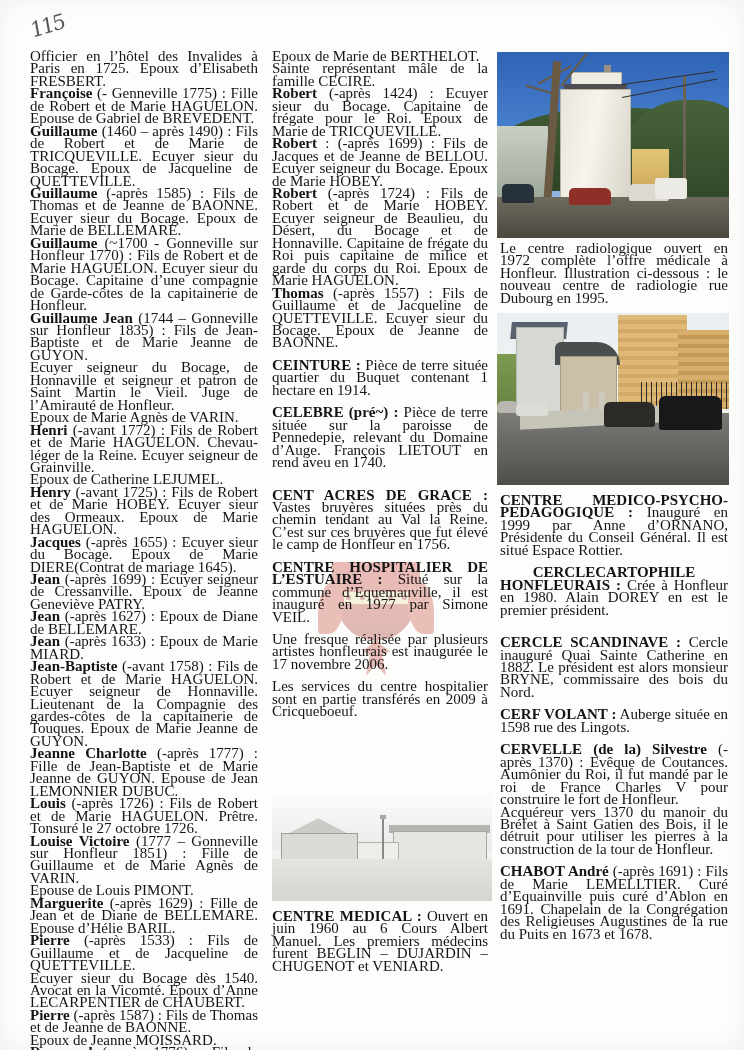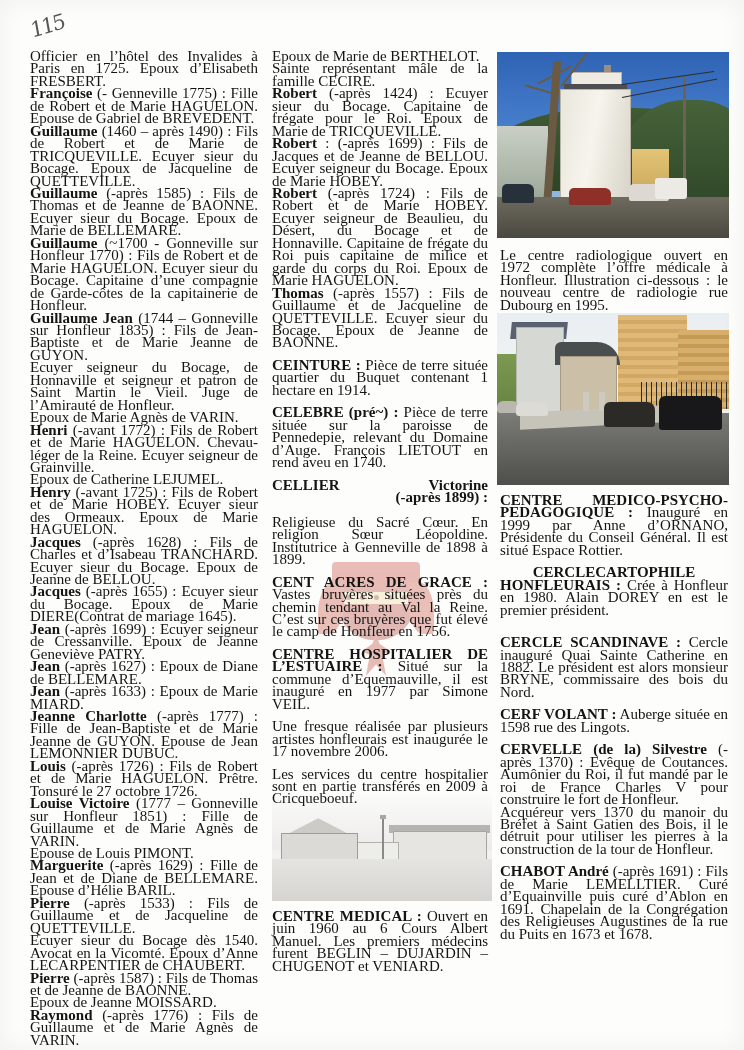--- a/index.html
+++ b/index.html
@@ -311,25 +311,25 @@
     <p class="e"><span class="b">Françoise</span> <span>(- Genneville 1775) : Fille de Robert et de Marie HAGUELON. Epouse de Gabriel de BREVEDENT.</span></p>
     <p class="e"><span class="b">Guillaume</span> <span>(1460 – après 1490) : Fils de Robert et de Marie de TRICQUEVILLE. Ecuyer sieur du Bocage. Epoux de Jacqueline de QUETTEVILLE.</span></p>
     <p class="e"><span class="b">Guillaume</span> <span>(-après 1585) : Fils de Thomas et de Jeanne de BAONNE. Ecuyer sieur du Bocage. Epoux de Marie de BELLEMARE.</span></p>
     <p class="e"><span class="b">Guillaume</span> <span>(~1700 - Gonneville sur Honfleur 1770) : Fils de Robert et de Marie HAGUELON.  Ecuyer sieur du Bocage. Capitaine d’une compagnie de Garde-côtes de la capitainerie de Honfleur.</span></p>
     <p class="e"><span class="b">Guillaume Jean</span> <span>(1744 – Gonneville sur Honfleur 1835) : Fils de Jean-Baptiste et de Marie Jeanne de GUYON.</span></p>
     <p class="e"><span>Ecuyer seigneur du Bocage, de Honnaville et seigneur et patron de Saint Martin le Vieil. Juge de l’Amirauté de Honfleur.</span></p>
     <p class="e"><span>Epoux de Marie Agnès de VARIN.</span></p>
     <p class="e"><span class="b">Henri</span> <span>(-avant 1772) : Fils de Robert et de Marie HAGUELON. Chevau-léger de la Reine. Ecuyer seigneur de Grainville.</span></p>
     <p class="e"><span>Epoux de Catherine LEJUMEL.</span></p>
     <p class="e"><span class="b">Henry</span> <span>(-avant 1725) : Fils de Robert et de Marie HOBEY. Ecuyer sieur des Ormeaux. Epoux de Marie HAGUELON.</span></p>
-    <p class="e"><span class="b">Jacques</span> <span>(-après 1628) : Fils de Charles et d’Isabeau TRANCHARD. Ecuyer sieur du Bocage. Epoux de Jeanne de BELLOU.</span></p>
     <p class="e"><span class="b">Jacques</span> <span>(-après 1655) : Ecuyer sieur du Bocage. Epoux de Marie DIERE(Contrat de mariage 1645).</span></p>
     <p class="e"><span class="b">Jean</span> <span>(-après 1699) : Ecuyer seigneur de Cressanville. Epoux de Jeanne Geneviève PATRY.</span></p>
     <p class="e"><span class="b">Jean</span> <span>(-après 1627) : Epoux de Diane de BELLEMARE.</span></p>
     <p class="e"><span class="b">Jean</span> <span>(-après 1633) : Epoux de Marie MIARD.</span></p>
+    <p class="e"><span class="b">Jean-Baptiste</span> <span>(-avant 1758) : Fils de Robert et de Marie HAGUELON. Ecuyer seigneur de Honnaville. Lieutenant de la Compagnie des gardes-côtes de la capitainerie de Touques. Epoux de Marie Jeanne de GUYON.</span></p>
     <p class="e"><span class="b">Jeanne Charlotte</span> <span>(-après 1777) : Fille de Jean-Baptiste et de Marie Jeanne de GUYON. Epouse de Jean LEMONNIER DUBUC.</span></p>
     <p class="e"><span class="b">Louis</span> <span>(-après 1726) : Fils de Robert et de Marie HAGUELON. Prêtre. Tonsuré le 27 octobre 1726.</span></p>
     <p class="e"><span class="b">Louise Victoire</span> <span>(1777 – Gonneville sur Honfleur 1851) : Fille de Guillaume et de Marie Agnès de VARIN.</span></p>
     <p class="e"><span>Epouse de Louis PIMONT.</span></p>
     <p class="e"><span class="b">Marguerite</span> <span>(-après 1629) : Fille de Jean et de Diane de BELLEMARE. Epouse d’Hélie BARIL.</span></p>
     <p class="e"><span class="b">Pierre</span> <span>(-après 1533) : Fils de Guillaume et de Jacqueline de QUETTEVILLE.</span></p>
     <p class="e"><span>Ecuyer sieur du Bocage dès 1540. Avocat en la Vicomté. Epoux d’Anne LECARPENTIER de CHAUBERT.</span></p>
     <p class="e"><span class="b">Pierre</span> <span>(-après 1587) : Fils de Thomas et de Jeanne de BAONNE.</span></p>
     <p class="e"><span>Epoux de Jeanne MOISSARD.</span></p>
     <p class="e"><span class="b">Raymond</span> <span>(-après 1776) : Fils de Guillaume et de Marie Agnès de VARIN.</span></p>
@@ -343,21 +343,20 @@
     <p class="e"><span class="b">Robert</span> <span>(-après 1724) : Fils de Robert et de Marie HOBEY. Ecuyer seigneur de Beaulieu, du Désert, du Bocage et de Honnaville. Capitaine de frégate du Roi puis capitaine de milice et garde du corps du Roi. Epoux de Marie HAGUELON.</span></p>
     <p class="e"><span class="b">Thomas</span> <span>(-après 1557) : Fils de Guillaume et de Jacqueline de QUETTEVILLE. Ecuyer sieur du Bocage. Epoux de Jeanne de BAONNE.</span></p>
 
     <div class="gap"></div>
     <p class="e"><span class="hd">CEINTURE :</span><span> Pièce de terre située quartier du Buquet contenant 1 hectare en 1914.</span></p>
 
     <div class="gap"></div>
     <p class="e"><span class="hd">CELEBRE (pré~) :</span><span> Pièce de terre située sur la paroisse de Pennedepie, relevant du Domaine d’Auge. François LIETOUT en rend aveu en 1740.</span></p>
 
     <div class="gap"></div>
-    <p class="e"><span class="hd spread" style="display:block;"><span class="hd">CELLIER Victorine</span> <span class="hd" style="float:right;">(-après 1899) :</span></span><span> Religieuse du Sacré Cœur. En religion Sœur Léopoldine. Institutrice à Genneville de 1898 à 1899.</span></p>
 
     <div class="gap"></div>
     <p class="e"><span class="hd">CENT ACRES DE GRACE :</span><span> Vastes bruyères situées près du chemin tendant au Val la Reine. C’est sur ces bruyères que fut élevé le camp de Honfleur en 1756.</span></p>
 
     <div class="gap"></div>
     <p class="e">
       <span class="hd" style="display:flex;justify-content:space-between;">
         <span>CENTRE</span>
         <span>HOSPITALIER</span>
         <span>DE</span>
@@ -369,21 +368,21 @@
     <p class="e"><span>Une fresque réalisée par plusieurs artistes honfleurais est inaugurée le 17 novembre 2006.</span></p>
 
     <div class="gap"></div>
     <p class="e"><span>Les services du centre hospitalier sont en partie transférés  en 2009 à Cricqueboeuf.</span></p>
   </div>
 
   <div class="col" style="left:272px; top:910px; width:216px;">
     <p class="e"><span class="hd">CENTRE MEDICAL :</span><span> Ouvert en juin 1960 au 6 Cours Albert Manuel. Les premiers médecins furent BEGLIN – DUJARDIN – CHUGENOT et VENIARD.</span></p>
   </div>
 
-  <div class="col" style="left:500px; top:249px; width:228px;">
+  <div class="col" style="left:500px; top:242px; width:228px;">
     <p class="e">Le centre radiologique ouvert en 1972 complète l’offre médicale à Honfleur. Illustration ci-dessous : le nouveau centre de radiologie rue Dubourg en 1995.</p>
   </div>
 
   <div class="col" style="left:500px; top:494px; width:228px;">
     <p class="e">
       <span class="hd" style="display:flex;justify-content:space-between;">
         <span>CENTRE</span>
         <span>MEDICO-PSYCHO-</span>
       </span>
       <span class="hd">PEDAGOGIQUE :</span><span> Inauguré en 1999 par Anne d’ORNANO, Présidente du Conseil Général. Il est situé Espace Rottier.</span>

